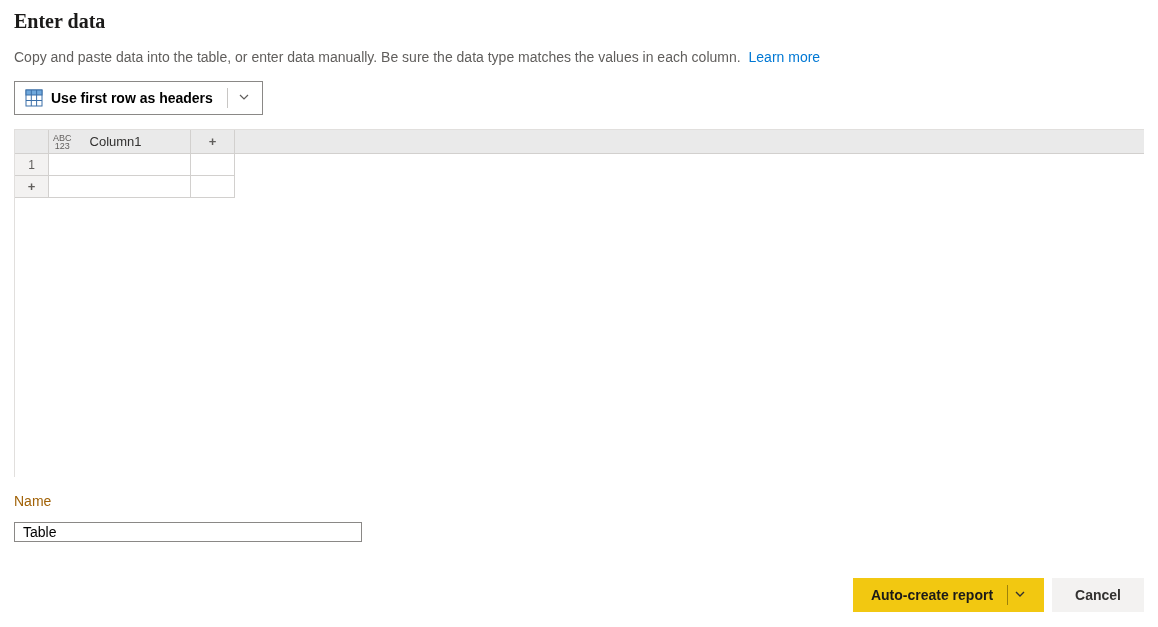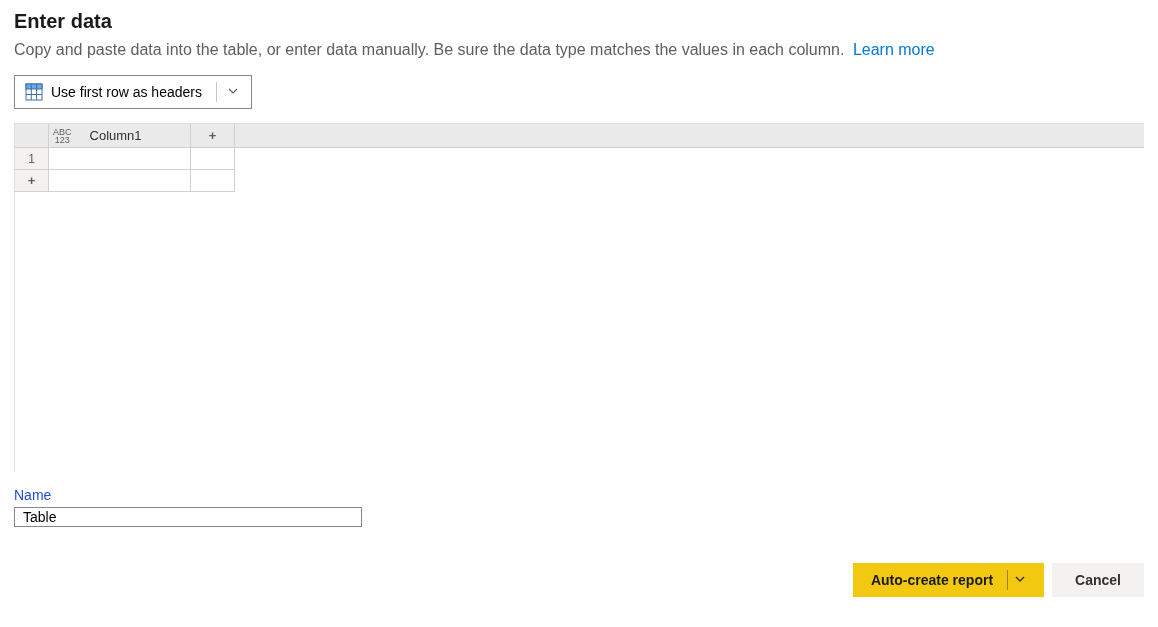--- a/index.html
+++ b/index.html
@@ -10,41 +10,43 @@
       font-size: 14px;
       color: #323130;
       background: #ffffff;
       width: 1158px;
     }
     .title {
       font-size: 20px;
       font-weight: 600;
       color: #1b1a19;
       margin: 0 0 6px 0;
+      font-family: Liberation Serif, serif;
     }
     .subtitle {
       color: #605e5c;
-      font-size: 16px;
-      margin: 8px 0 16px 0;
+      font-size: 14px;
+      margin: 16px 0 16px 0;
     }
     .subtitle a {
       color: #0078d4;
       text-decoration: none;
       margin-left: 4px;
     }
     .header-btn {
       display: inline-flex;
       align-items: center;
       border: 1px solid #8a8886;
       padding: 6px 12px 6px 10px;
       height: 34px;
       background: #ffffff;
       cursor: pointer;
       font-size: 14px;
       gap: 8px;
+      font-weight: bold;
     }
     .header-btn .divider {
       width: 1px;
       height: 20px;
       background: #c8c6c4;
       margin: 0 2px 0 6px;
     }
     .grid-container {
       border: 1px solid #e1dfdd;
       border-bottom: none;
@@ -139,22 +141,22 @@
       align-items: center;
       justify-content: center;
       font-size: 13px;
       font-weight: bold;
       color: #605e5c;
       cursor: pointer;
     }
     .name-label {
       font-size: 14px;
       margin-top: 16px;
-      margin-bottom: 4px;
-      color: #1d4ed8;
+      margin-bottom: 13px;
+      color: #a16207;
     }
     .name-input {
       width: 348px;
       height: 20px;
       padding: 2px 8px;
       font-size: 14px;
       border: 1px solid #8a8886;
       font-family: inherit;
     }
     .footer {

